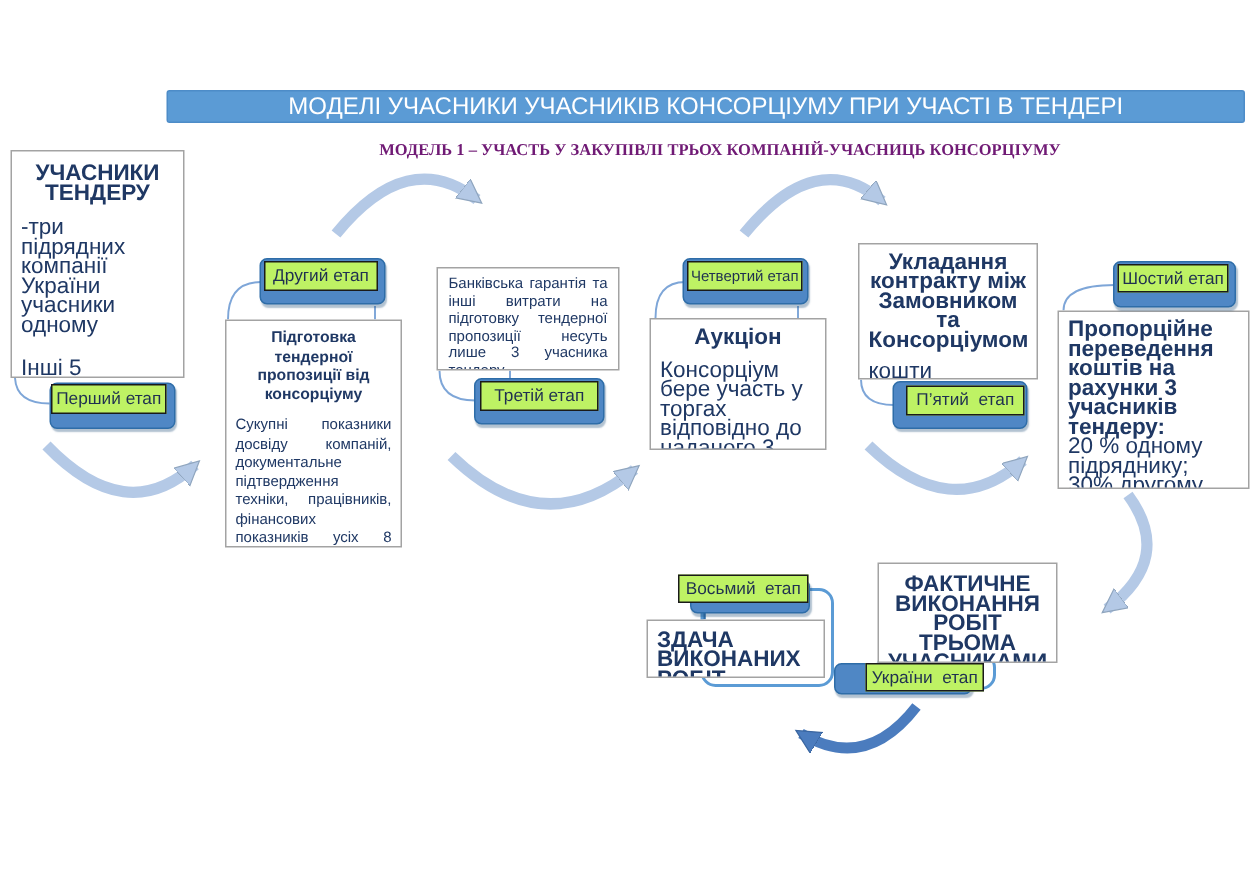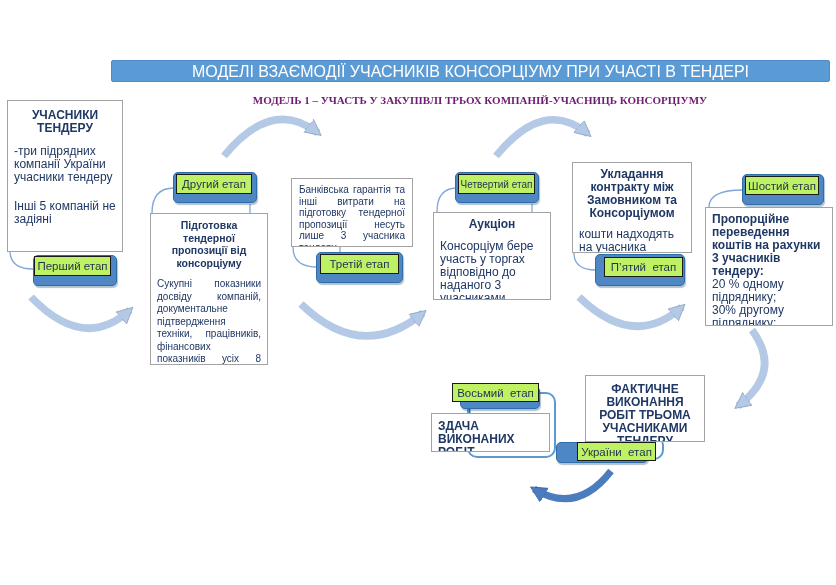--- a/index.html
+++ b/index.html
@@ -14,21 +14,21 @@
     background:#5B9BD5;border:1px solid #4D8CC8;border-radius:2px;
     color:#ffffff;font-size:16px;text-align:center;line-height:21px;z-index:3;
   }
   .subtitle{
     font-family:"Liberation Serif",serif;font-weight:bold;font-size:11px;
     color:#701a75;text-align:center;z-index:3;
   }
   
   .wbox{
     background:#ffffff;border:1px solid #A3A3A3;z-index:4;
-    font-size:12px;line-height:13px;padding:5px 6px;overflow:hidden;
+    font-size:15px;line-height:13px;padding:5px 6px;overflow:hidden;
   }
   .wbox .bx-title{font-weight:bold;text-align:center;}
   .just{text-align:justify;}
   
   .tab-blue{
     background:#4F87C5;border:1px solid #2E6DA8;border-radius:5px;z-index:5;
     box-shadow:1px 2px 1px rgba(31,78,121,0.35);
   }
   .tab-label{
     background:#bef264;border:1.5px solid #1a1a1a;z-index:6;
@@ -67,27 +67,27 @@
     <path d="M 250,204 L 250,213" fill="none" stroke="#7EA6D8" stroke-width="1.3"></path>
     <path d="M 293,247 Q 293,267 317,267" fill="none" stroke="#7EA6D8" stroke-width="1.3"></path>
     <path d="M 340,247 L 340,253" fill="none" stroke="#7EA6D8" stroke-width="1.3"></path>
     <path d="M 437,212 Q 437,188 457,188" fill="none" stroke="#7EA6D8" stroke-width="1.3"></path>
     <path d="M 532,204 L 532,212" fill="none" stroke="#7EA6D8" stroke-width="1.3"></path>
     <path d="M 574,253 Q 574,270 596,270" fill="none" stroke="#7EA6D8" stroke-width="1.3"></path>
     <path d="M 709,207 Q 709,190 743,190" fill="none" stroke="#7EA6D8" stroke-width="1.3"></path>
     <path d="M 469,407 L 469,413" fill="none" stroke="#2E6DA8" stroke-width="3"></path>
   </svg>
 
-  <div class="abs banner" style="left:111px;top:60px;width:719px;height:22px;">МОДЕЛІ ВЗАЄМОДІЇ УЧАСНИКІВ КОНСОРЦІУМУ ПРИ УЧАСТІ В ТЕНДЕРІ</div>
+  <div class="abs banner" style="left:111px;top:60px;width:719px;height:22px;">МОДЕЛІ УЧАСНИКИ УЧАСНИКІВ КОНСОРЦІУМУ ПРИ УЧАСТІ В ТЕНДЕРІ</div>
 
   <div class="abs subtitle" style="left:130px;top:94px;width:700px;">МОДЕЛЬ 1 – УЧАСТЬ У ЗАКУПІВЛІ ТРЬОХ КОМПАНІЙ-УЧАСНИЦЬ КОНСОРЦІУМУ</div>
 
   <div class="abs wbox" style="left:7px;top:100px;width:116px;height:152px;padding-top:8px;">
     <div class="bx-title">УЧАСНИКИ ТЕНДЕРУ</div>
-    <div style="margin-top:10px;">-три підрядних компанії України учасники тендеру</div>
+    <div style="margin-top:10px;">-три підрядних компанії України учасники одному</div>
     <div style="margin-top:16px;">Інші 5 компаній не задіяні</div>
   </div>
 
   <div class="abs tab-blue" style="left:33px;top:255px;width:84px;height:31px;"></div>
   <div class="abs tab-label" style="left:34px;top:256px;width:77px;height:20px;">Перший етап</div>
 
   <div class="abs tab-blue" style="left:173px;top:172px;width:84px;height:31px;"></div>
   <div class="abs tab-label" style="left:176px;top:174px;width:76px;height:20px;">Другий етап</div>
 
   <div class="abs wbox" style="left:150px;top:213px;width:118px;height:152px;font-size:10px;line-height:12.5px;">

